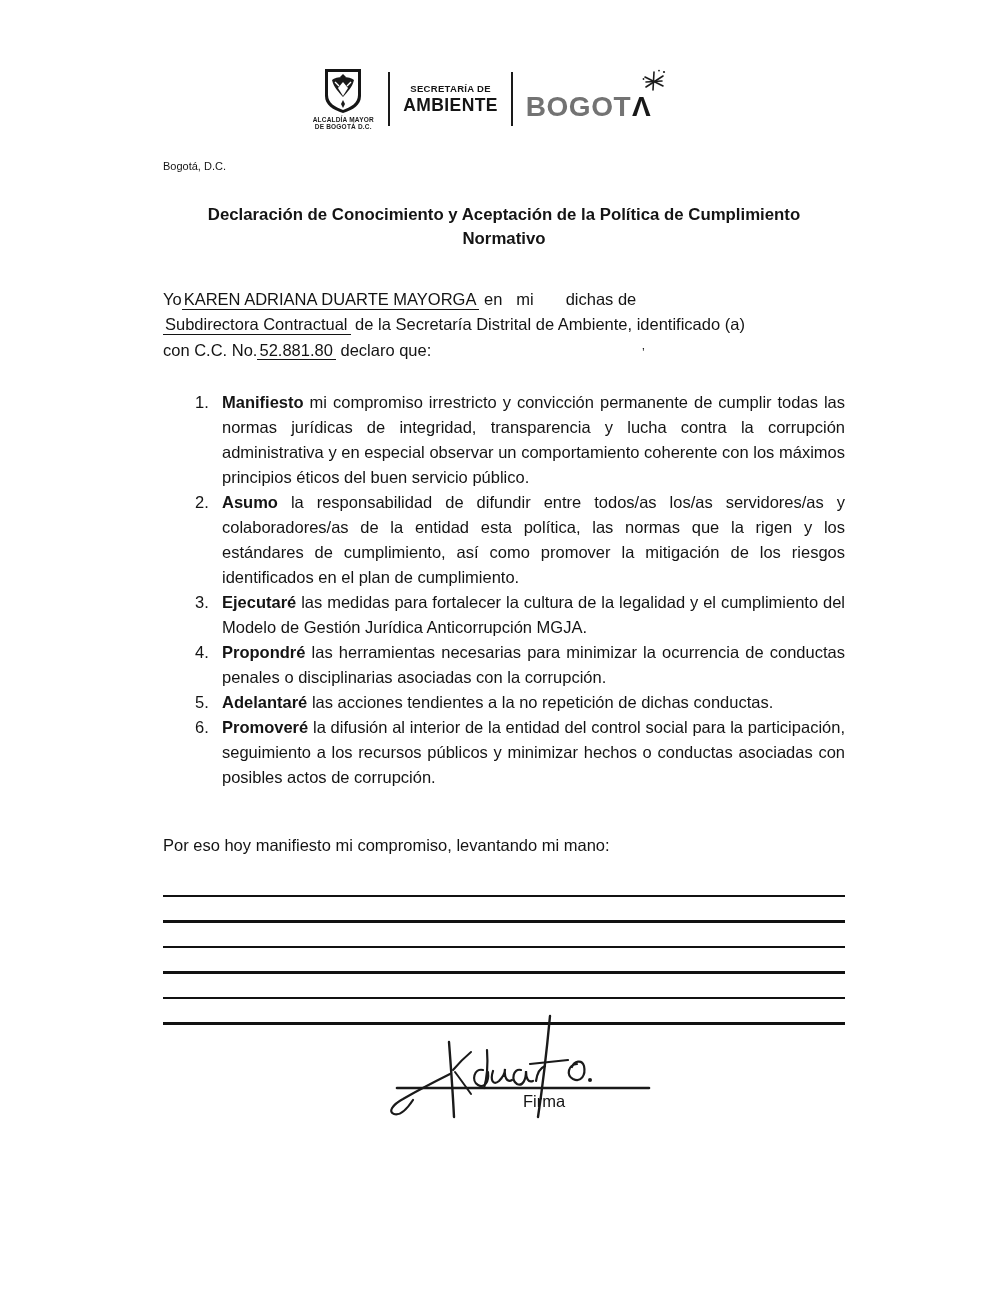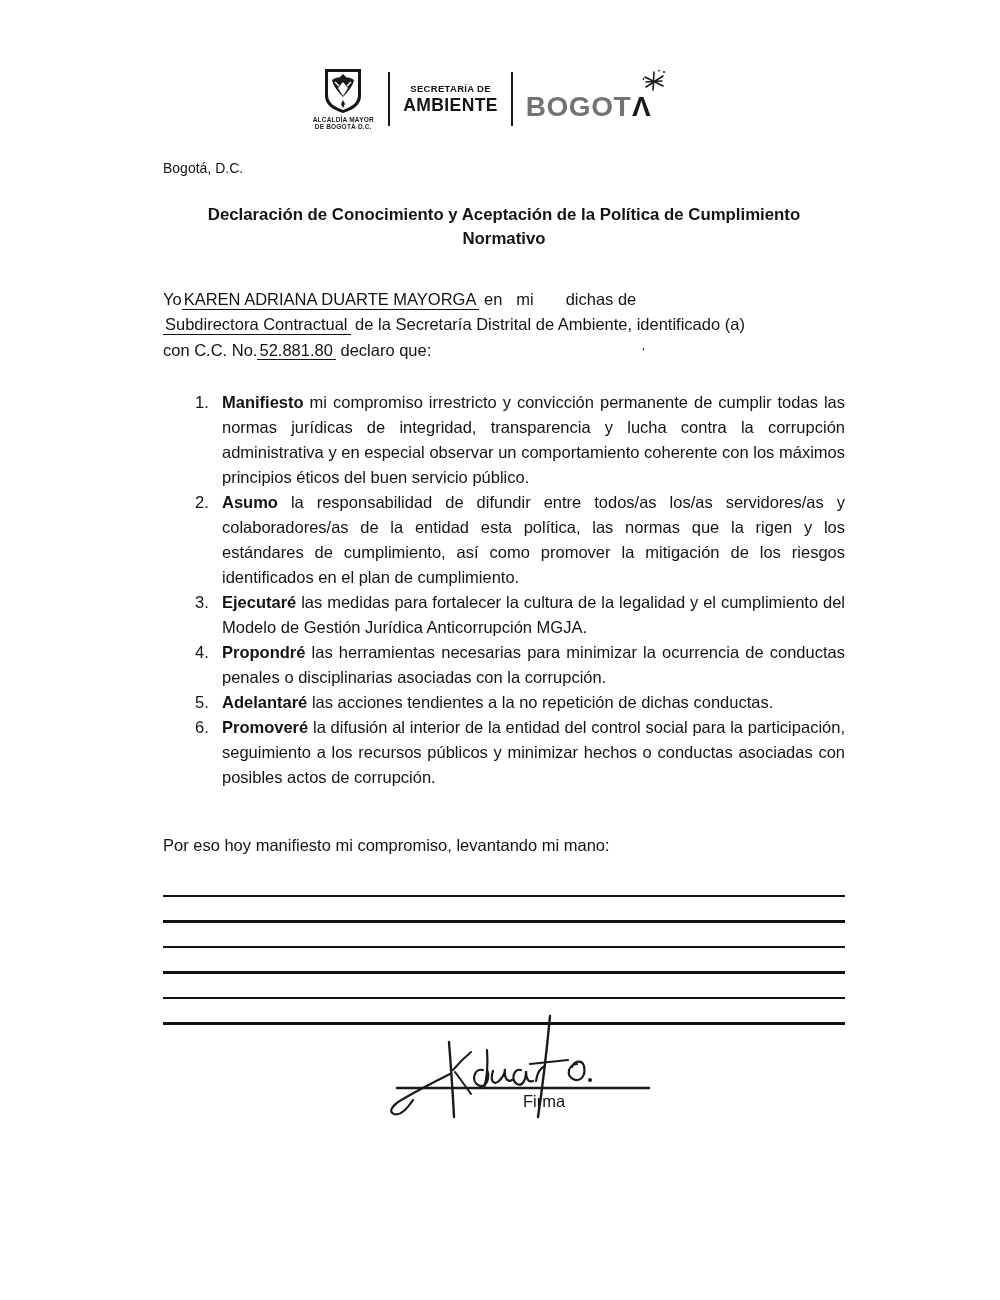--- a/index.html
+++ b/index.html
@@ -18,21 +18,21 @@
   .secretaria { text-align:center; }
   .sec-top { font-size:9.5px; font-weight:bold; letter-spacing:0.3px; color:#151515; }
   .sec-bottom { font-size:17.5px; font-weight:bold; letter-spacing:0.4px; color:#151515; margin-top:1px; }
   .bogota { position:relative; padding-top:16px; padding-right:14px; }
   .bogota-text { font-size:28px; font-weight:900; letter-spacing:0.5px; color:#737373; }
   .bogota-a { font-size:28px; font-weight:900; color:#181818; margin-left:1px; }
   .star-svg { position:absolute; top:-6px; right:-2px; }
 
   
   .content { position:absolute; left:163px; top:0; width:682px; height:1300px; }
-  .city { position:absolute; top:160px; left:0; font-size:14px; }
+  .city { position:absolute; top:160px; left:0; font-size:11px; }
   .doc-title { position:absolute; top:203px; left:0; width:100%; text-align:center;
                font-size:16.8px; font-weight:bold; line-height:24px; }
   .intro { position:absolute; top:287px; left:0; width:100%; font-size:16.5px; line-height:25.3px; }
   .pre { white-space:pre-wrap; }
   .u { border-bottom:1.6px solid #141414; padding:0 3px 0.5px 2px; }
   .artifact { position:absolute; left:479px; top:53px; font-size:13px; color:#222; }
 
   .items { position:absolute; top:390px; left:32px; width:650px; list-style:none; }
   .item { display:flex; font-size:16.5px; line-height:25px; }
   .num { width:27px; flex:0 0 27px; }

